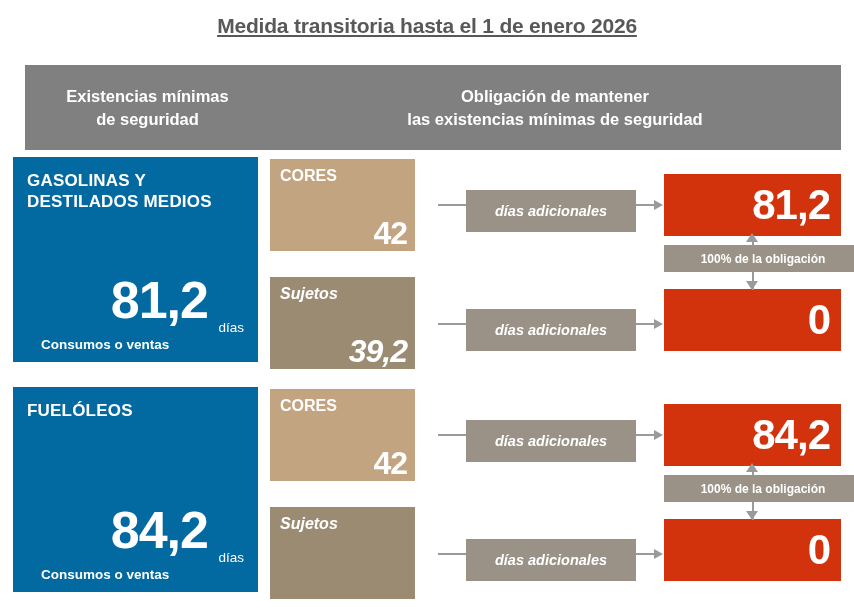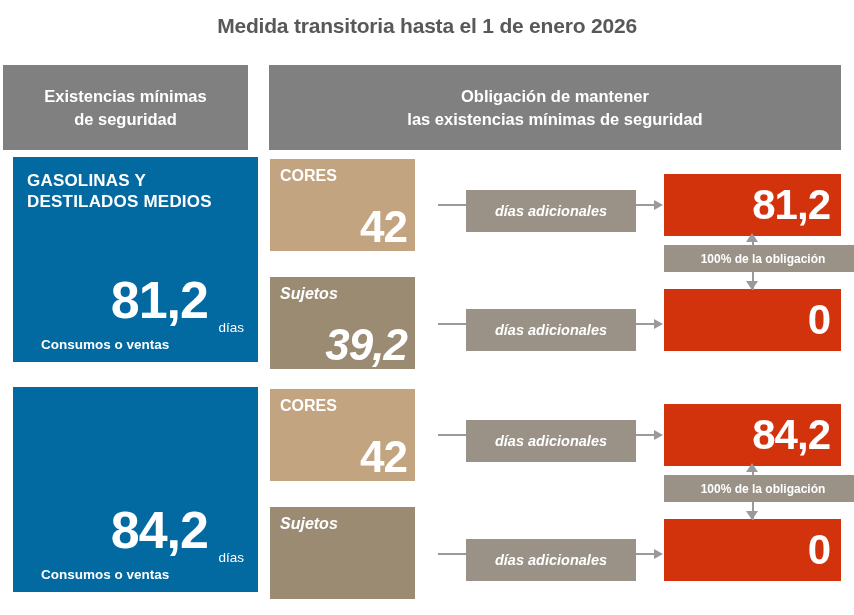--- a/index.html
+++ b/index.html
@@ -21,36 +21,37 @@
     position: absolute;
     left: 0;
     top: 14px;
     width: 854px;
     text-align: center;
     color: #585858;
     font-size: 21px;
     font-weight: bold;
     letter-spacing: -0.2px;
     white-space: nowrap;
+    text-decoration: underline;
   }
 
   
   .col-header {
     position: absolute;
     background: #808080;
     color: #ffffff;
     font-size: 16.5px;
     font-weight: bold;
     display: flex;
     align-items: center;
     justify-content: center;
     text-align: center;
     line-height: 1.35;
   }
-  #header-left  { left: 3px;  top: 65px; width: 245px; height: 85px; }
+  #header-left  { left: 25px;  top: 65px; width: 245px; height: 85px; }
   #header-right { left: 269px; top: 65px; width: 572px; height: 85px; }
 
   
   .group {
     position: absolute;
     left: 0;
     width: 854px;
   }
   #group-0 { top: 157px; height: 212px; }
   #group-1 { top: 387px; height: 212px; }
@@ -115,21 +116,21 @@
     position: absolute;
     left: 10px;
     top: 8px;
     font-size: 16px;
     font-weight: bold;
   }
   .obl-value {
     position: absolute;
     right: 8px;
     bottom: 2px;
-    font-size: 44px;
+    font-size: 32px;
     font-weight: bold;
     line-height: 1;
     letter-spacing: -1px;
   }
 
   
   .hline {
     position: absolute;
     height: 1.5px;
     background: #9a9a9a;
@@ -283,20 +284,24 @@
 
   <div class="vline vline-seg"></div>
   <div class="arrow-up"></div>
   <div class="arrow-down"></div>
   <div class="tag tag-obl">100% de la obligación</div>
 </div>
 
 <div class="group" id="group-1">
 
   <div class="summary-card">
+    <div class="summary-name">
+      <div>FUELÓLEOS</div>
+      <div></div>
+    </div>
     <div class="summary-value">84,2</div>
     <div class="summary-unit">días</div>
     <div class="summary-caption">Consumos o ventas</div>
   </div>
 
   <div class="obl-block cores">
     <div class="obl-label">CORES</div>
     <div class="obl-value">42</div>
   </div>
 

